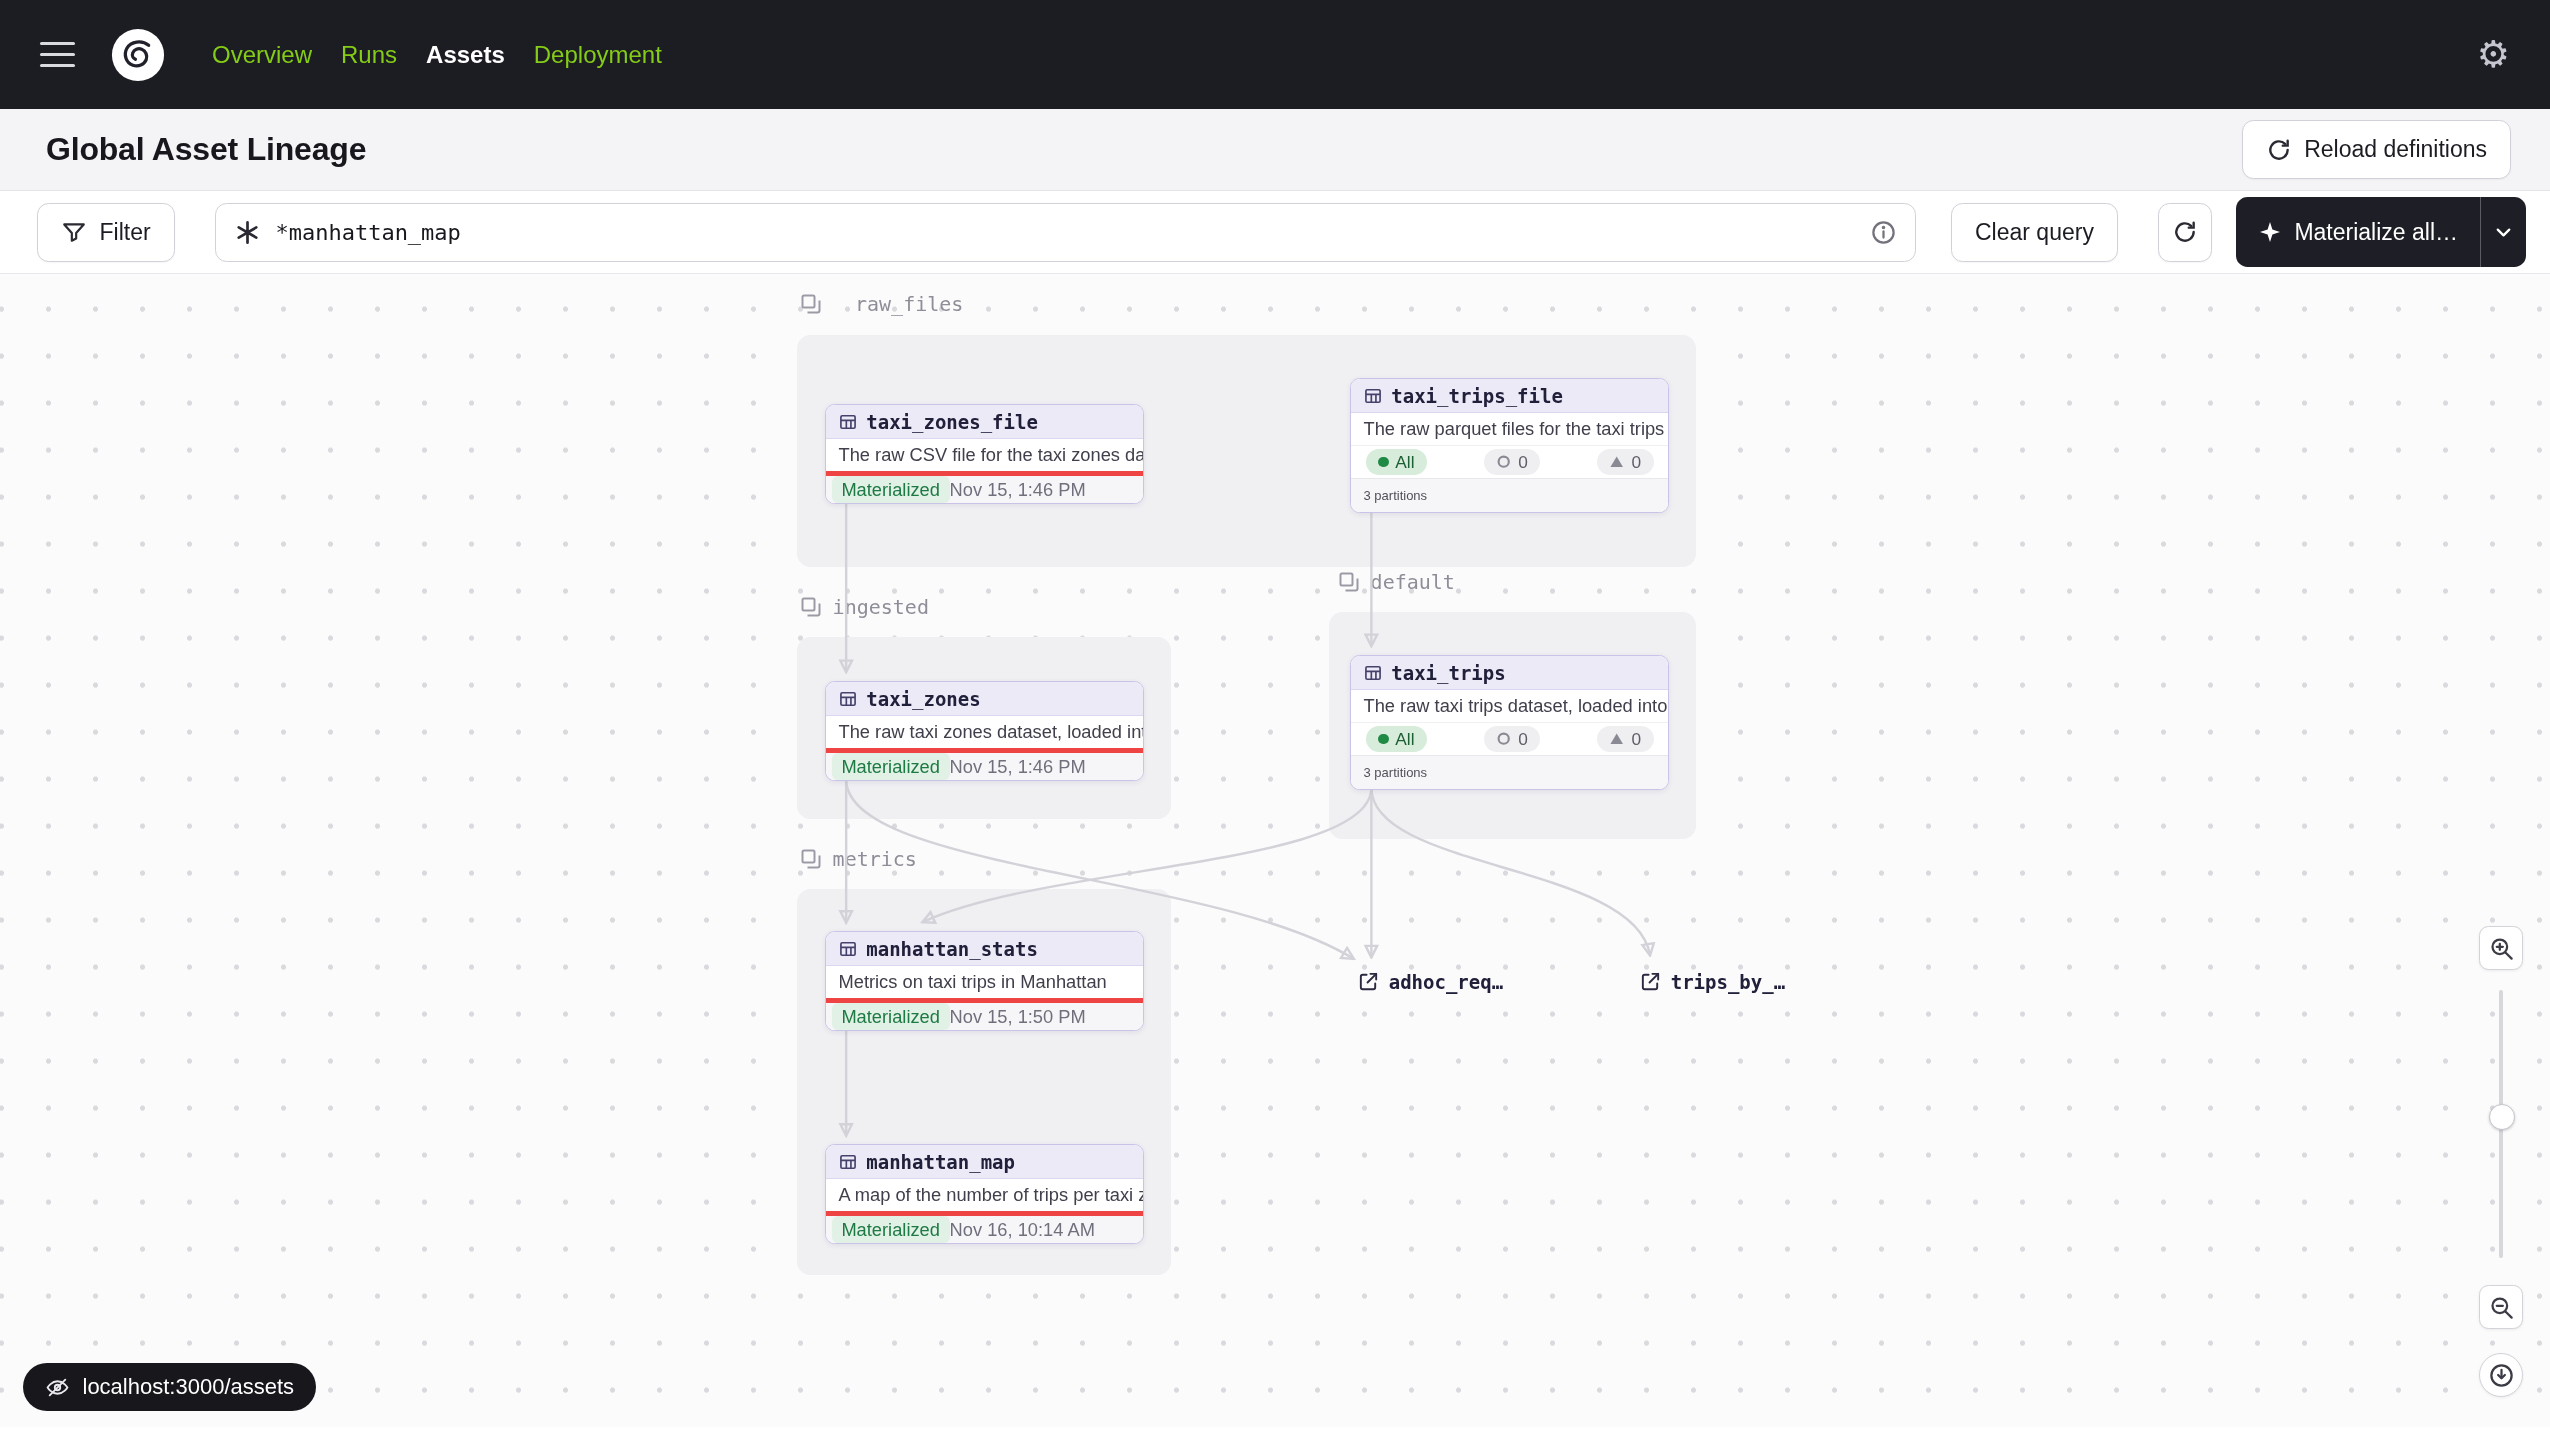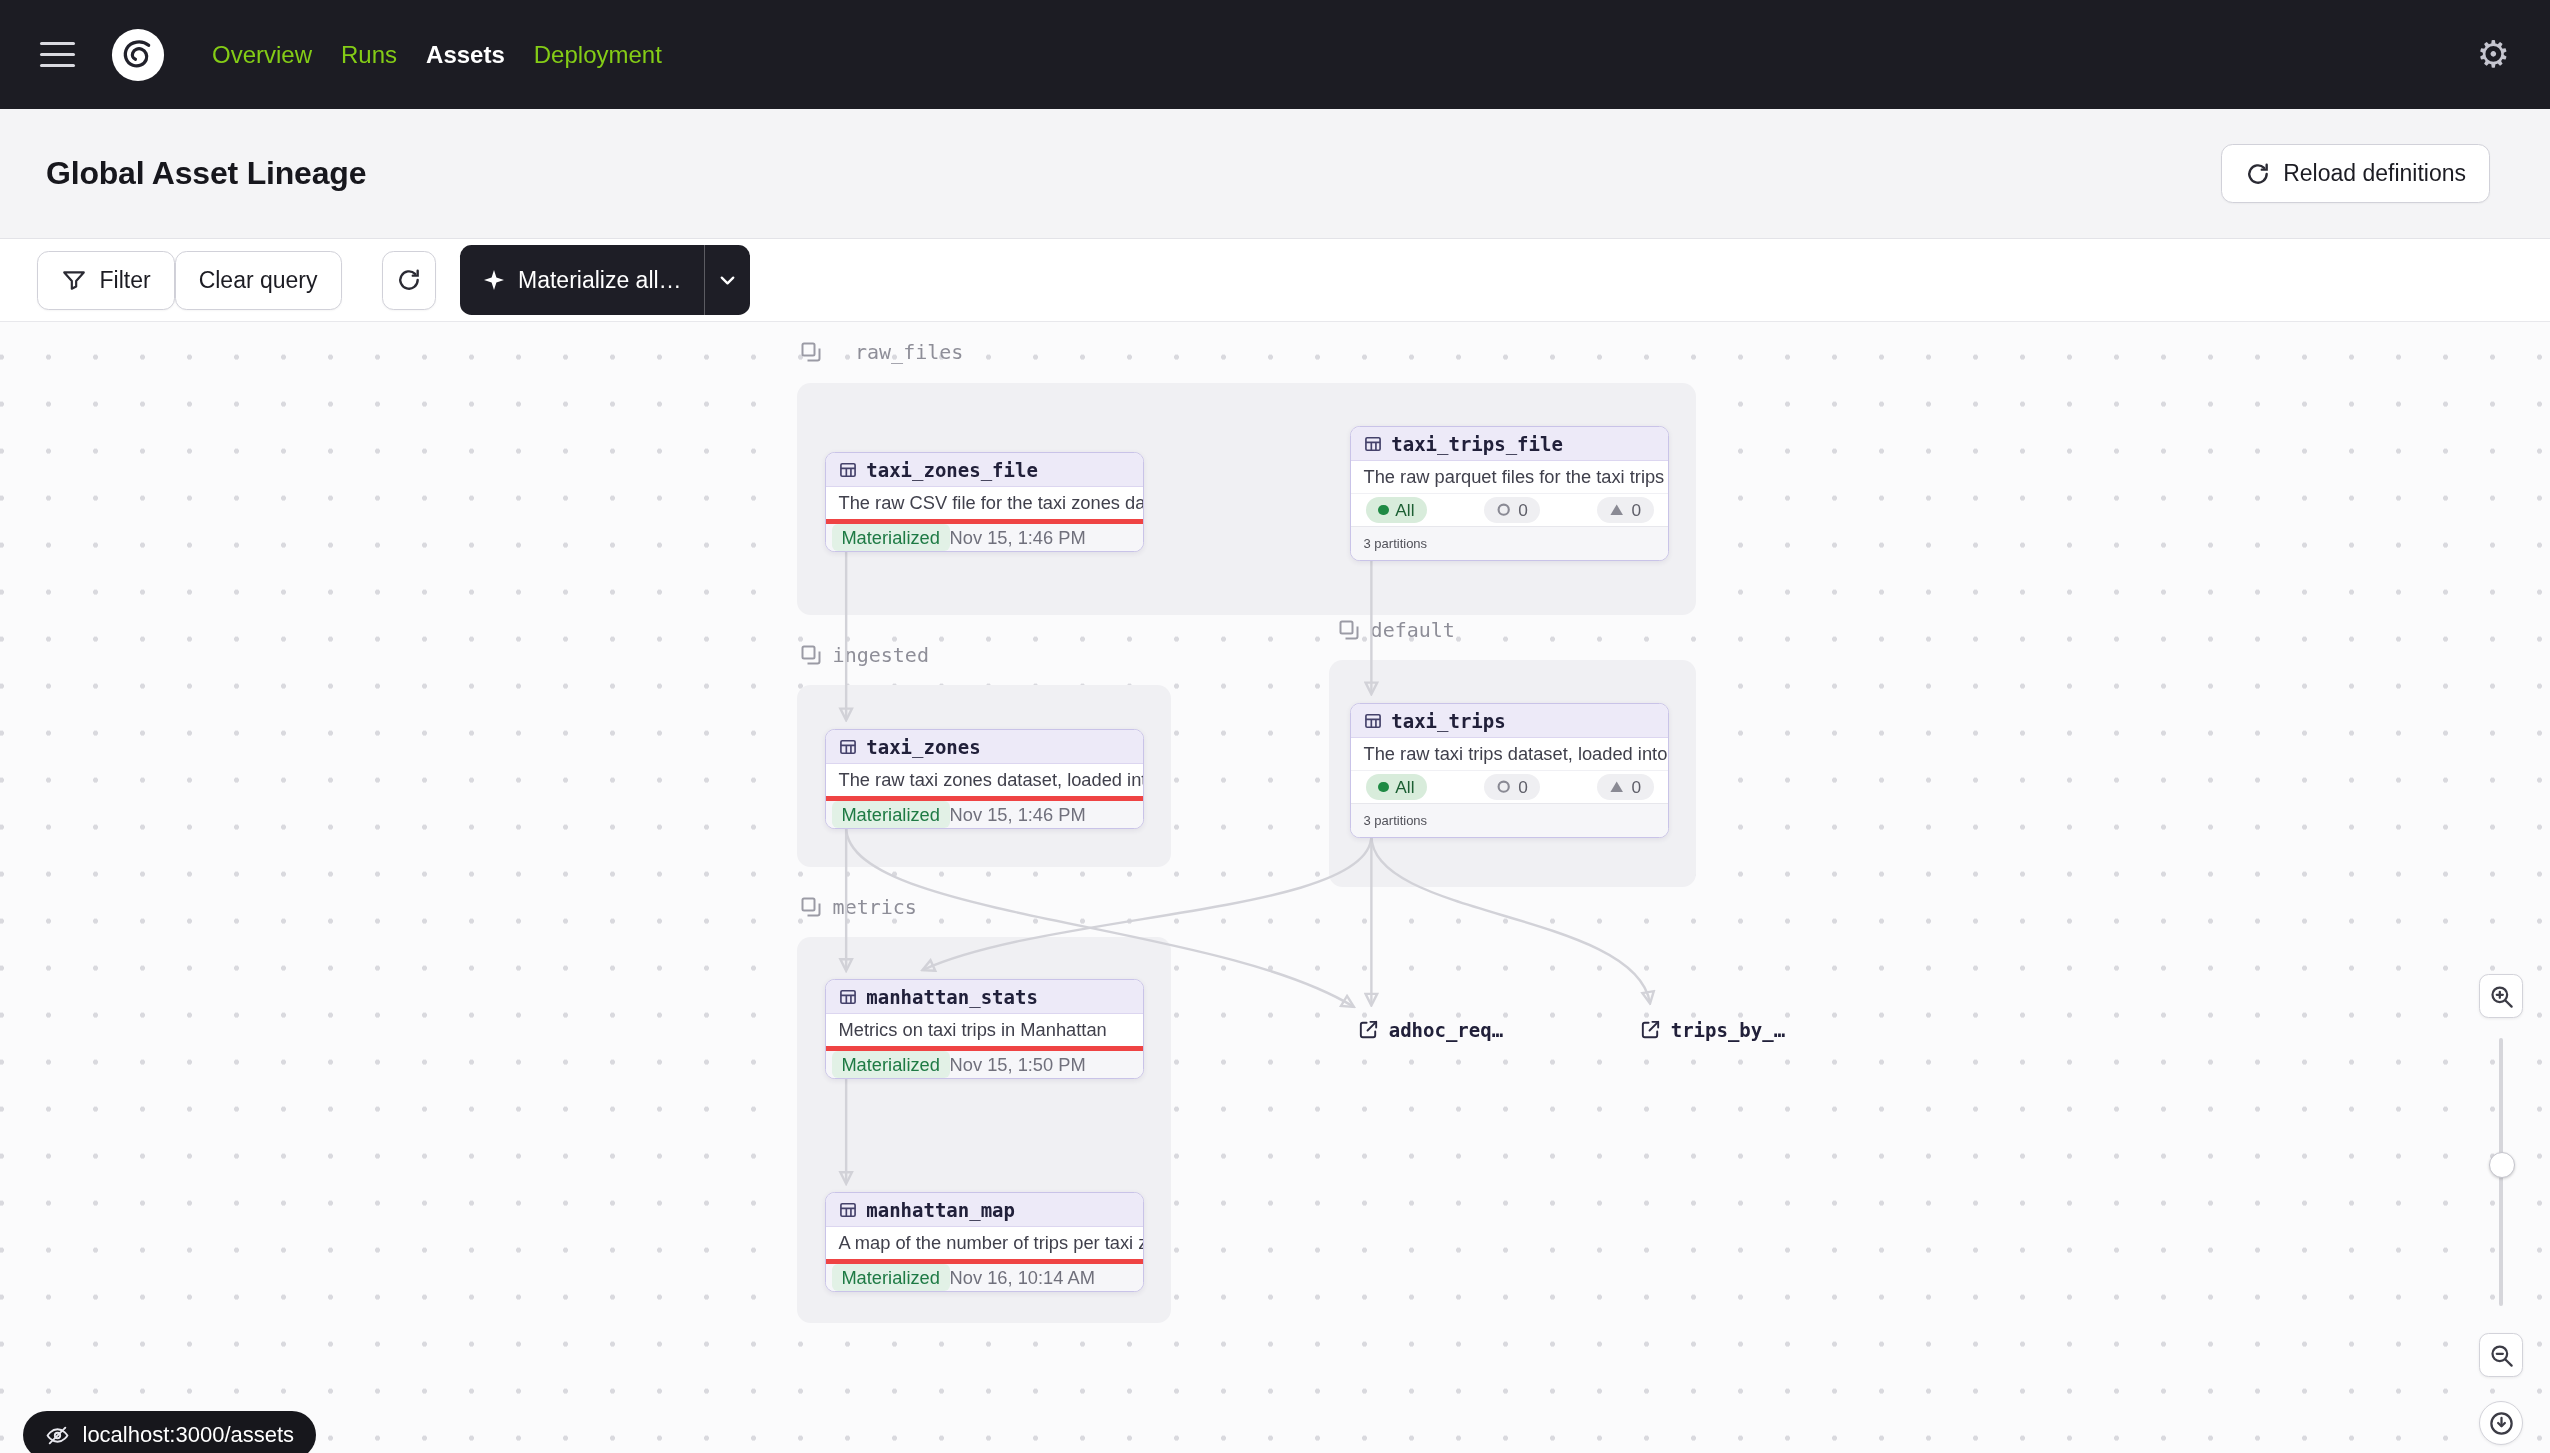--- a/index.html
+++ b/index.html
@@ -17,21 +17,21 @@
   .nav-item.active { color:#ffffff; font-weight:700; }
   .nav-spacer { flex:1; }
   .search-box { width:368px; height:58px; background:#2b2b34; border:1px solid #3b3b46; border-radius:9.6px; display:flex; align-items:center; gap:12.5px; padding:0 15.4px; }
   .search-box .sicon { color:#9d9da8; width:27px; height:27px; }
   .search-input { flex:1; min-width:0; background:transparent; border:none; outline:none; color:#e6e6ec; font-size:23px; font-family:"Liberation Sans",sans-serif; }
   .search-input::placeholder { color:#9d9da8; }
   .search-kbd { min-width:31px; height:37px; border:1.4px solid #55555f; border-radius:7.7px; color:#9d9da8; font-size:20px; display:flex; align-items:center; justify-content:center; padding:0 7.7px; }
   .gear { margin-left:31px; color:#c6c6d0; font-size:37px; line-height:1; font-family:"DejaVu Sans",sans-serif; cursor:pointer; }
 
   
-  .page-header { height:130px; background:#f4f4f6; border-bottom:1px solid #e3e3e8; display:flex; align-items:center; padding:0 60px 0 46px; }
+  .page-header { height:82px; background:#f4f4f6; border-bottom:1px solid #e3e3e8; display:flex; align-items:center; padding:0 39px 0 46px; }
   .page-title { font-size:32px; font-weight:700; color:#17171d; letter-spacing:-0.2px; }
   .btn { height:59px; background:#fff; border:1px solid #d1d1d9; border-radius:11.6px; display:flex; align-items:center; gap:12.5px; padding:0 23px; font-size:23px; color:#1c1c23; cursor:pointer; box-shadow:0 1px 1.9px rgba(0,0,0,.04); white-space:nowrap; }
   .btn .bicon { width:26px; height:26px; color:#2a2a33; }
   .reload-btn { margin-left:auto; }
 
   
   .toolbar { height:83px; background:#ffffff; border-bottom:1px solid #e8e8ec; display:flex; align-items:center; padding:0 24px 0 37px; }
   .query-wrap { flex:1; margin:0 35px 0 40px; height:59px; background:#fff; border:1px solid #d1d1d9; border-radius:11.6px; display:flex; align-items:center; gap:14.5px; padding:0 18.3px; }
   .query-wrap .qicon { width:27px; height:27px; color:#2a2a33; flex:none; }
   .query-input { flex:1; min-width:0; border:none; outline:none; font-family:"DejaVu Sans Mono",monospace; font-size:22px; color:#17171d; background:transparent; }
@@ -118,20 +118,31 @@
   </button>
 </div>
 
 <div class="toolbar">
   <button class="btn">
     <svg class="bicon" viewBox="0 0 24 24" fill="none" stroke="currentColor" stroke-width="2" stroke-linejoin="round">
         <path d="M3 5h18l-7 8v5l-4 2v-7L3 5z"></path>
       </svg>
     <span>Filter</span>
   </button>
+  <div class="query-wrap">
+    <svg class="qicon" viewBox="0 0 24 24" fill="none" stroke="currentColor" stroke-width="2.4" stroke-linecap="round">
+        <path d="M12 3v18M4.2 7.5l15.6 9M4.2 16.5l15.6-9"></path>
+      </svg>
+    <input class="query-input" value="*manhattan_map" style="">
+    <svg class="iicon" viewBox="0 0 24 24" fill="none" stroke="currentColor" stroke-width="2">
+        <circle cx="12" cy="12" r="9"></circle>
+        <line x1="12" y1="11" x2="12" y2="16.5" stroke-linecap="round"></line>
+        <circle cx="12" cy="7.6" r="0.6" fill="currentColor"></circle>
+      </svg>
+  </div>
   <button class="btn">
     <span>Clear query</span>
   </button>
   <button class="btn icon-btn" style="margin-left:40px;">
     <svg class="bicon" viewBox="0 0 24 24" fill="none" stroke="currentColor" stroke-width="2.2" stroke-linecap="round">
         <path d="M20 12a8 8 0 1 1-2.4-5.7"></path>
         <path d="M20 3.5V8h-4.5"></path>
       </svg>
   </button>
   <div class="materialize">

